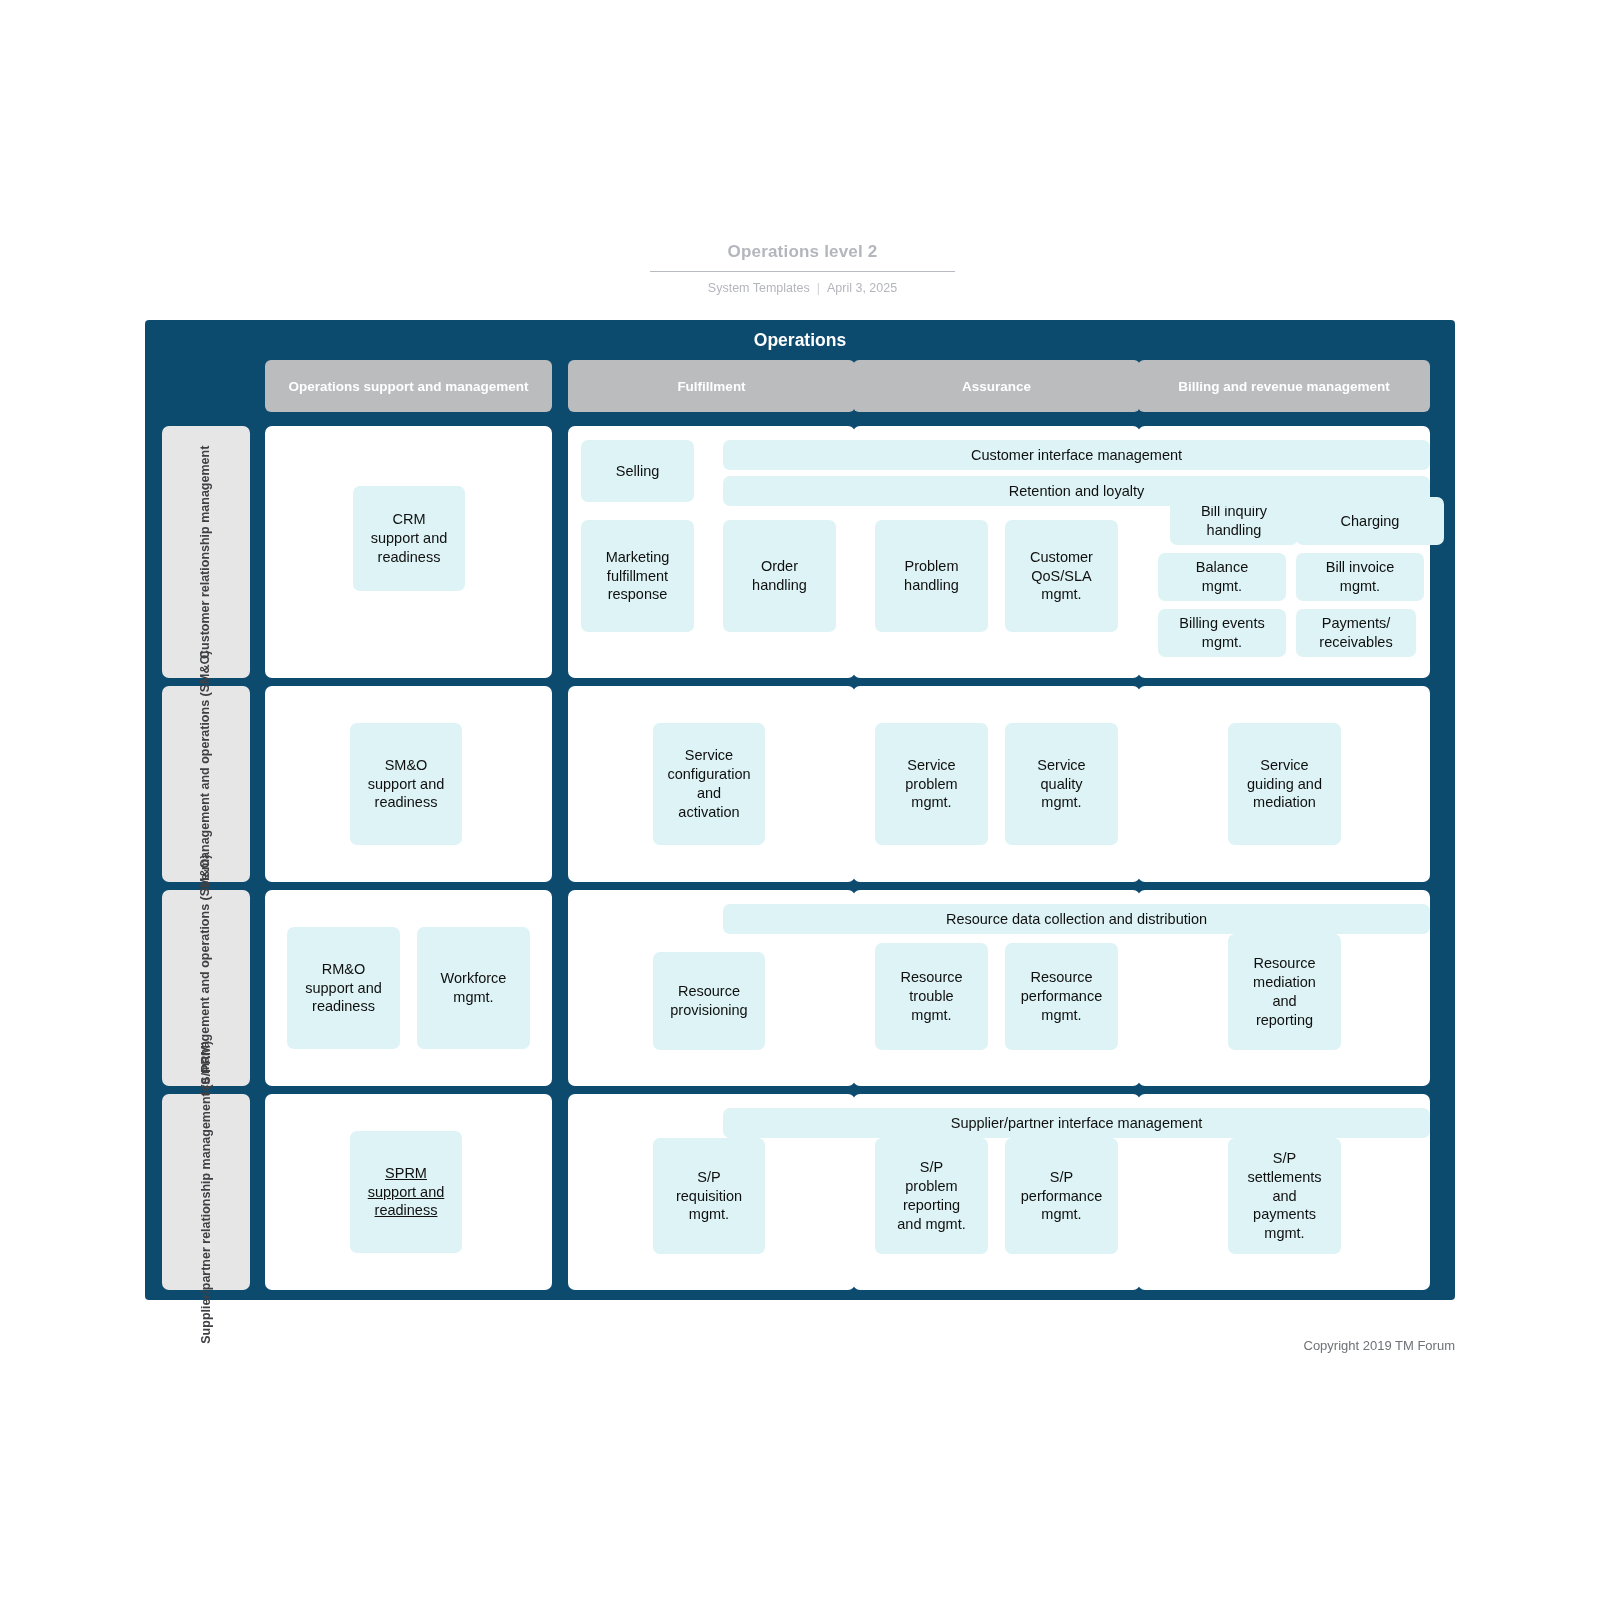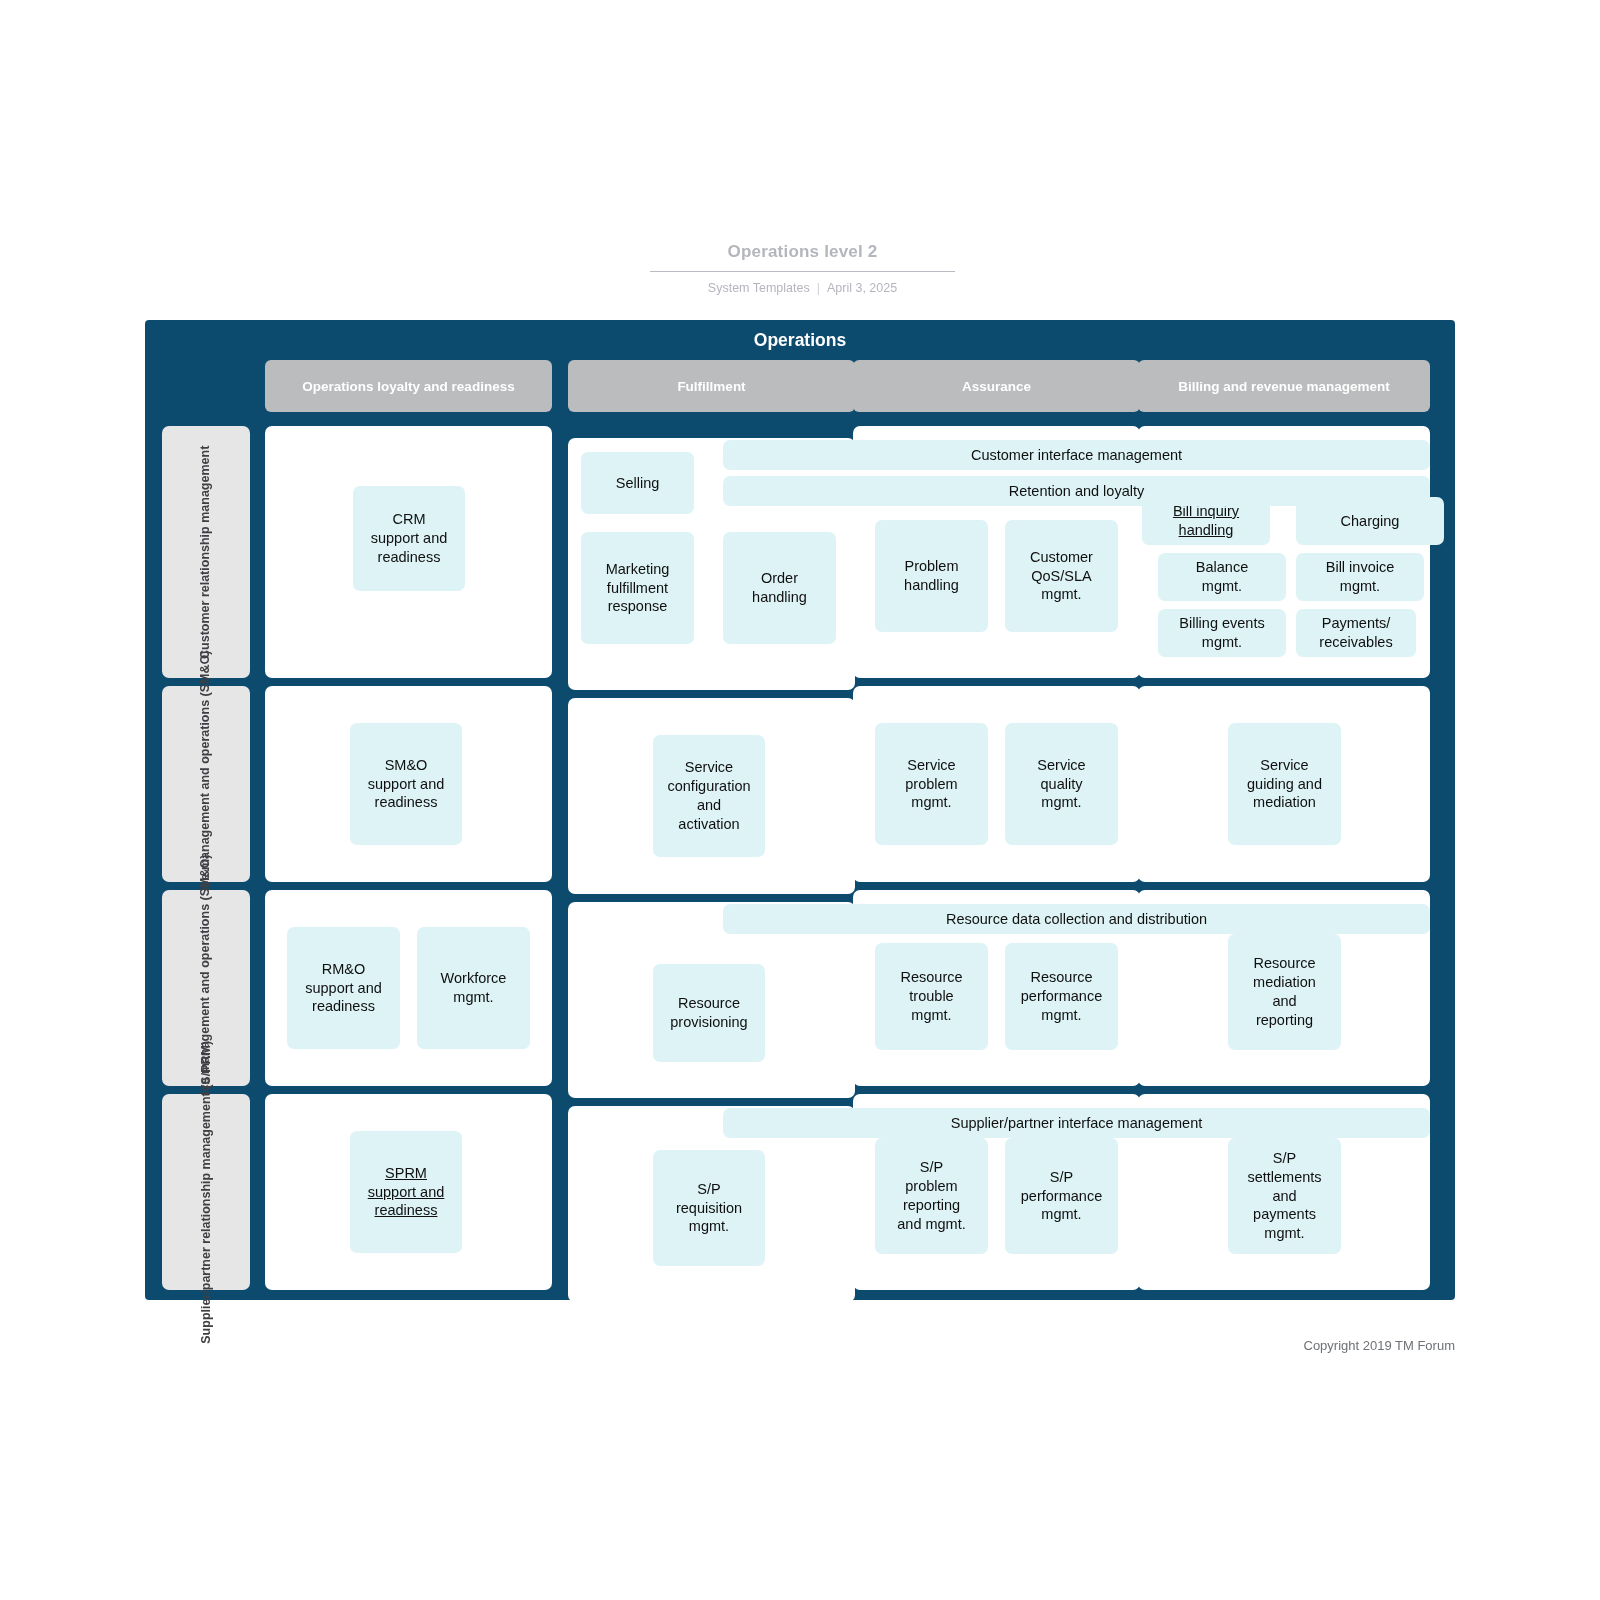--- a/index.html
+++ b/index.html
@@ -105,21 +105,21 @@
     line-height: 1.33;
   }
 
   .cell {
     position: absolute;
     top: 0; height: 100%;
     background: #ffffff;
     border-radius: 7px;
   }
   .c0 { left: 103px; width: 287px; }
-  .c1 { left: 406px; width: 287px; margin-top: 12px; }
+  .c1 { left: 406px; width: 287px; }
   .c2 { left: 691px; width: 287px; }
   .c3 { left: 976px; width: 292px; }
 
   
   .box {
     position: absolute;
     background: #ddf3f5;
     border-radius: 7px;
     display: flex;
     align-items: center;
@@ -164,21 +164,21 @@
     <div class="doc-sub">
       <span>System Templates</span><span class="divider">|</span><span>April 3, 2025</span>
     </div>
   </div>
 
   <div class="frame">
 
     <div class="frame-title">Operations</div>
 
     <div class="colheads">
-      <div class="colhead ch0">Operations loyalty and readiness</div>
+      <div class="colhead ch0">Operations support and management</div>
       <div class="colhead ch1">Fulfillment</div>
       <div class="colhead ch2">Assurance</div>
       <div class="colhead ch3">Billing and revenue management</div>
     </div>
 
     <div class="row r0">
       <div class="rowlabel">
         <span>Customer relationship management</span>
       </div>
 
@@ -191,21 +191,21 @@
         <div class="box" style="left:13px; top:94px; width:113px; height:112px;">Marketing<br>fulfillment<br>response</div>
         <div class="box" style="left:155px; top:94px; width:113px; height:112px;">Order<br>handling</div>
       </div>
 
       <div class="cell c2">
         <div class="box" style="left:22px; top:94px; width:113px; height:112px;">Problem<br>handling</div>
         <div class="box" style="left:152px; top:94px; width:113px; height:112px;">Customer<br>QoS/SLA<br>mgmt.</div>
       </div>
 
       <div class="cell c3">
-        <div class="box" style="left:4px; top:71px; width:128px; height:48px;text-decoration:underline;">Bill inquiry<br>handling</div>
+        <div class="box" style="left:32px; top:71px; width:128px; height:48px;">Bill inquiry<br>handling</div>
         <div class="box" style="left:158px; top:71px; width:148px; height:48px;">Charging</div>
         <div class="box" style="left:20px; top:127px; width:128px; height:48px;">Balance<br>mgmt.</div>
         <div class="box" style="left:158px; top:127px; width:128px; height:48px;">Bill invoice<br>mgmt.</div>
         <div class="box" style="left:20px; top:183px; width:128px; height:48px;">Billing events<br>mgmt.</div>
         <div class="box" style="left:158px; top:183px; width:120px; height:48px;">Payments/<br>receivables</div>
       </div>
 
       <div class="band" style="left:561px; top:14px; width:707px;">Customer interface management</div>
       <div class="band" style="left:561px; top:50px; width:707px;">Retention and loyalty</div>
     </div>

